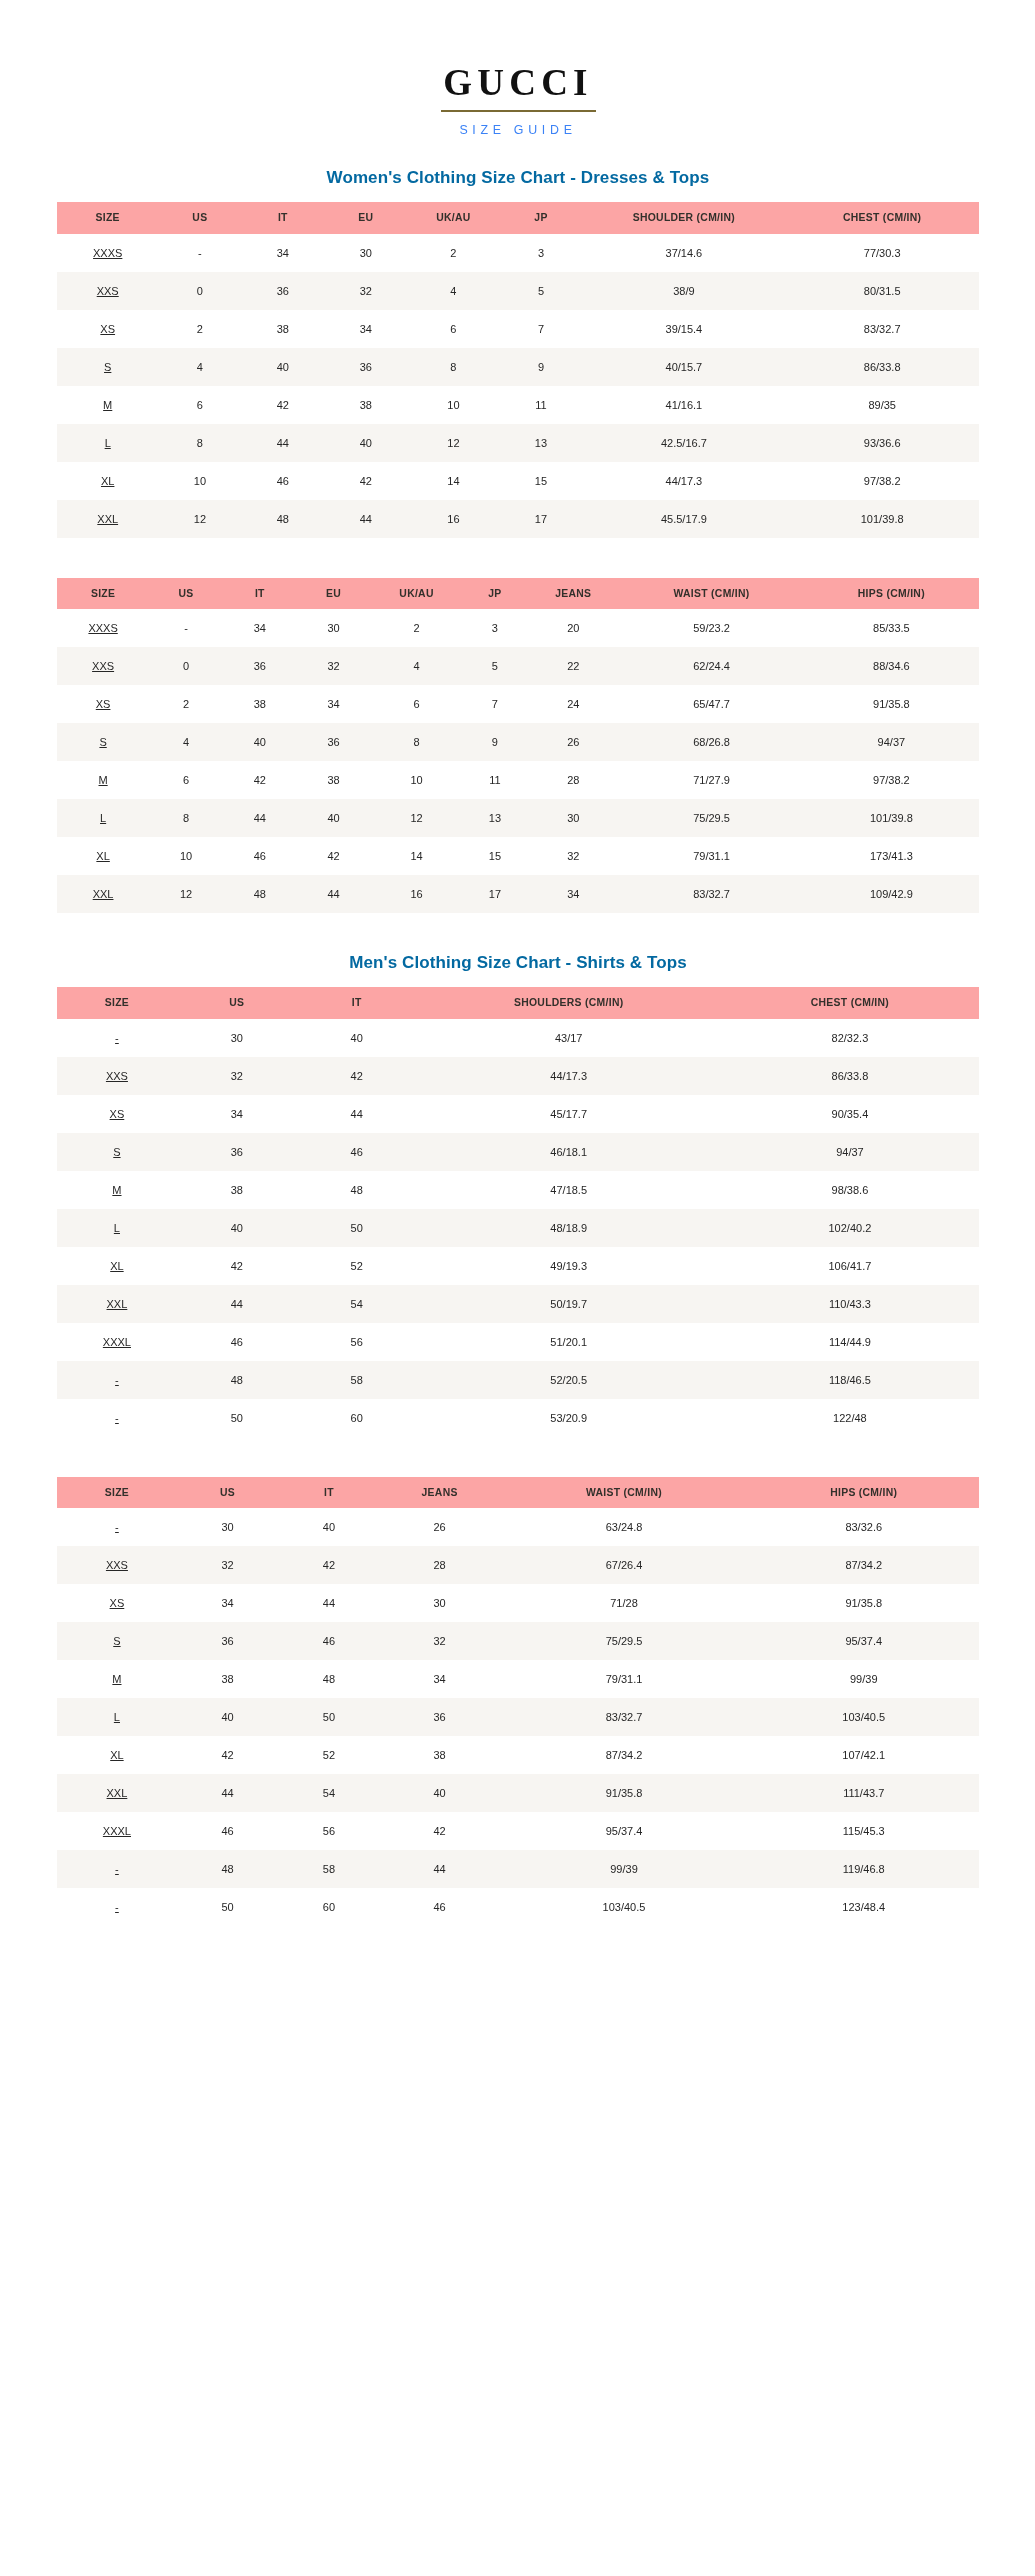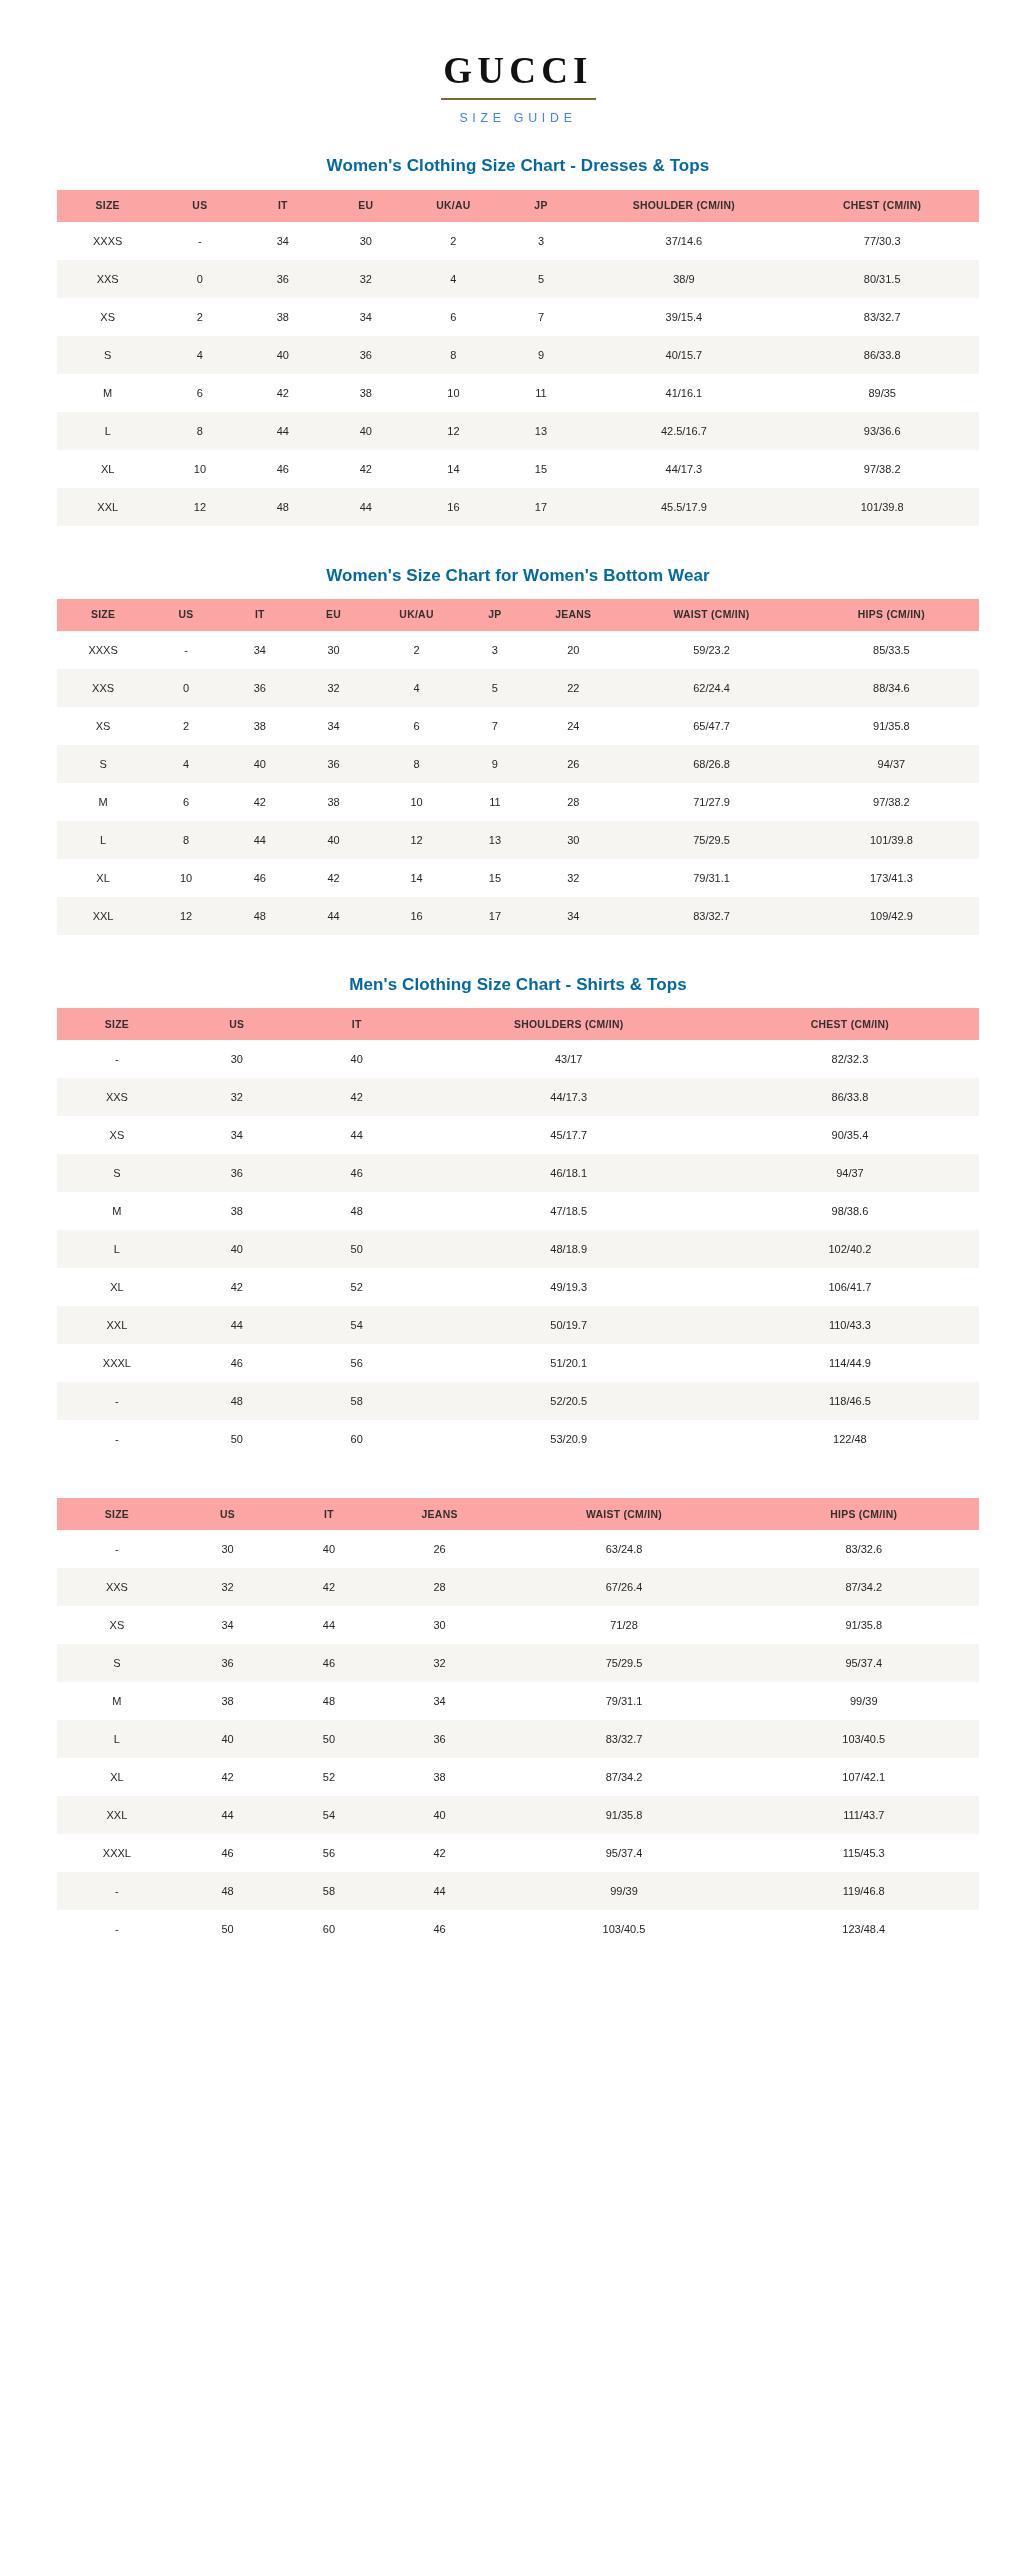--- a/index.html
+++ b/index.html
@@ -9,21 +9,21 @@
     background: #ffffff;
   }
   body {
     width: 1036px;
     font-family: "Liberation Sans", sans-serif;
     color: #1a1a1a;
     -webkit-font-smoothing: antialiased;
   }
   .page {
     width: 1036px;
-    margin: 0 auto;
+    margin: 12px auto;
     padding: 31px 57px 62px 57px;
   }
   .brand-block {
     text-align: center;
     margin-top: 21px;
     margin-bottom: 31px;
   }
   .brand-name {
     font-family: "Liberation Serif", serif;
     font-size: 37px;
@@ -74,21 +74,21 @@
     font-size: 11px;
     color: #262626;
     text-align: center;
     padding: 13px 3.1px;
     border: none;
     background: #ffffff;
   }
   table.size-table tbody tr:nth-child(even) td {
     background: #f7f5f2;
   }
-  .sz { font-weight: 400; }
+  .sz { font-weight: 400; text-decoration: underline; }
 </style>
 </head>
 <body>
 
 <div class="page">
 
   <div class="brand-block">
     <div class="brand-name">GUCCI</div>
     <div class="brand-rule"></div>
     <div class="brand-sub">SIZE GUIDE</div>
@@ -198,21 +198,20 @@
               <td>44</td>
               <td>16</td>
               <td>17</td>
               <td>45.5/17.9</td>
               <td>101/39.8</td>
             </tr>
           </tbody>
         </table>
       </div>
       <div class="section">
-        <h2 class="section-title">Women's Size Chart for Women's Bottom Wear</h2>
         <table class="size-table">
           <colgroup>
             <col style="width: 10%;">
             <col style="width: 8%;">
             <col style="width: 8%;">
             <col style="width: 8%;">
             <col style="width: 10%;">
             <col style="width: 7%;">
             <col style="width: 10%;">
             <col style="width: 20%;">

